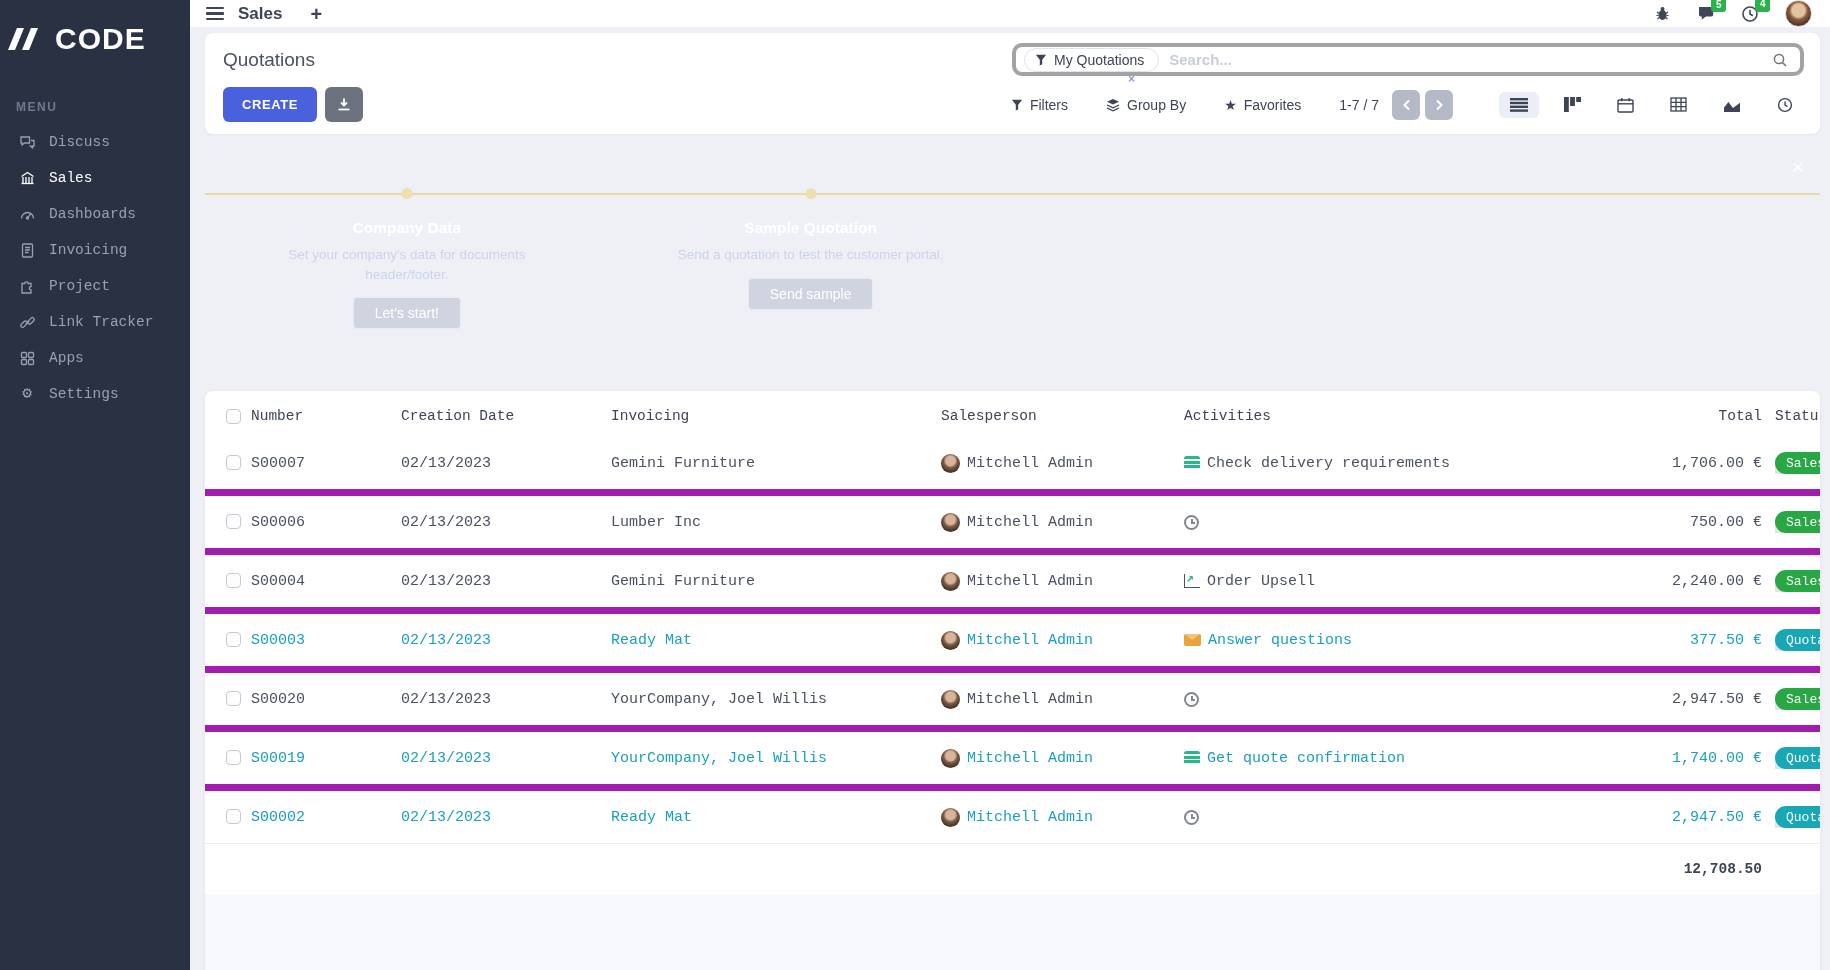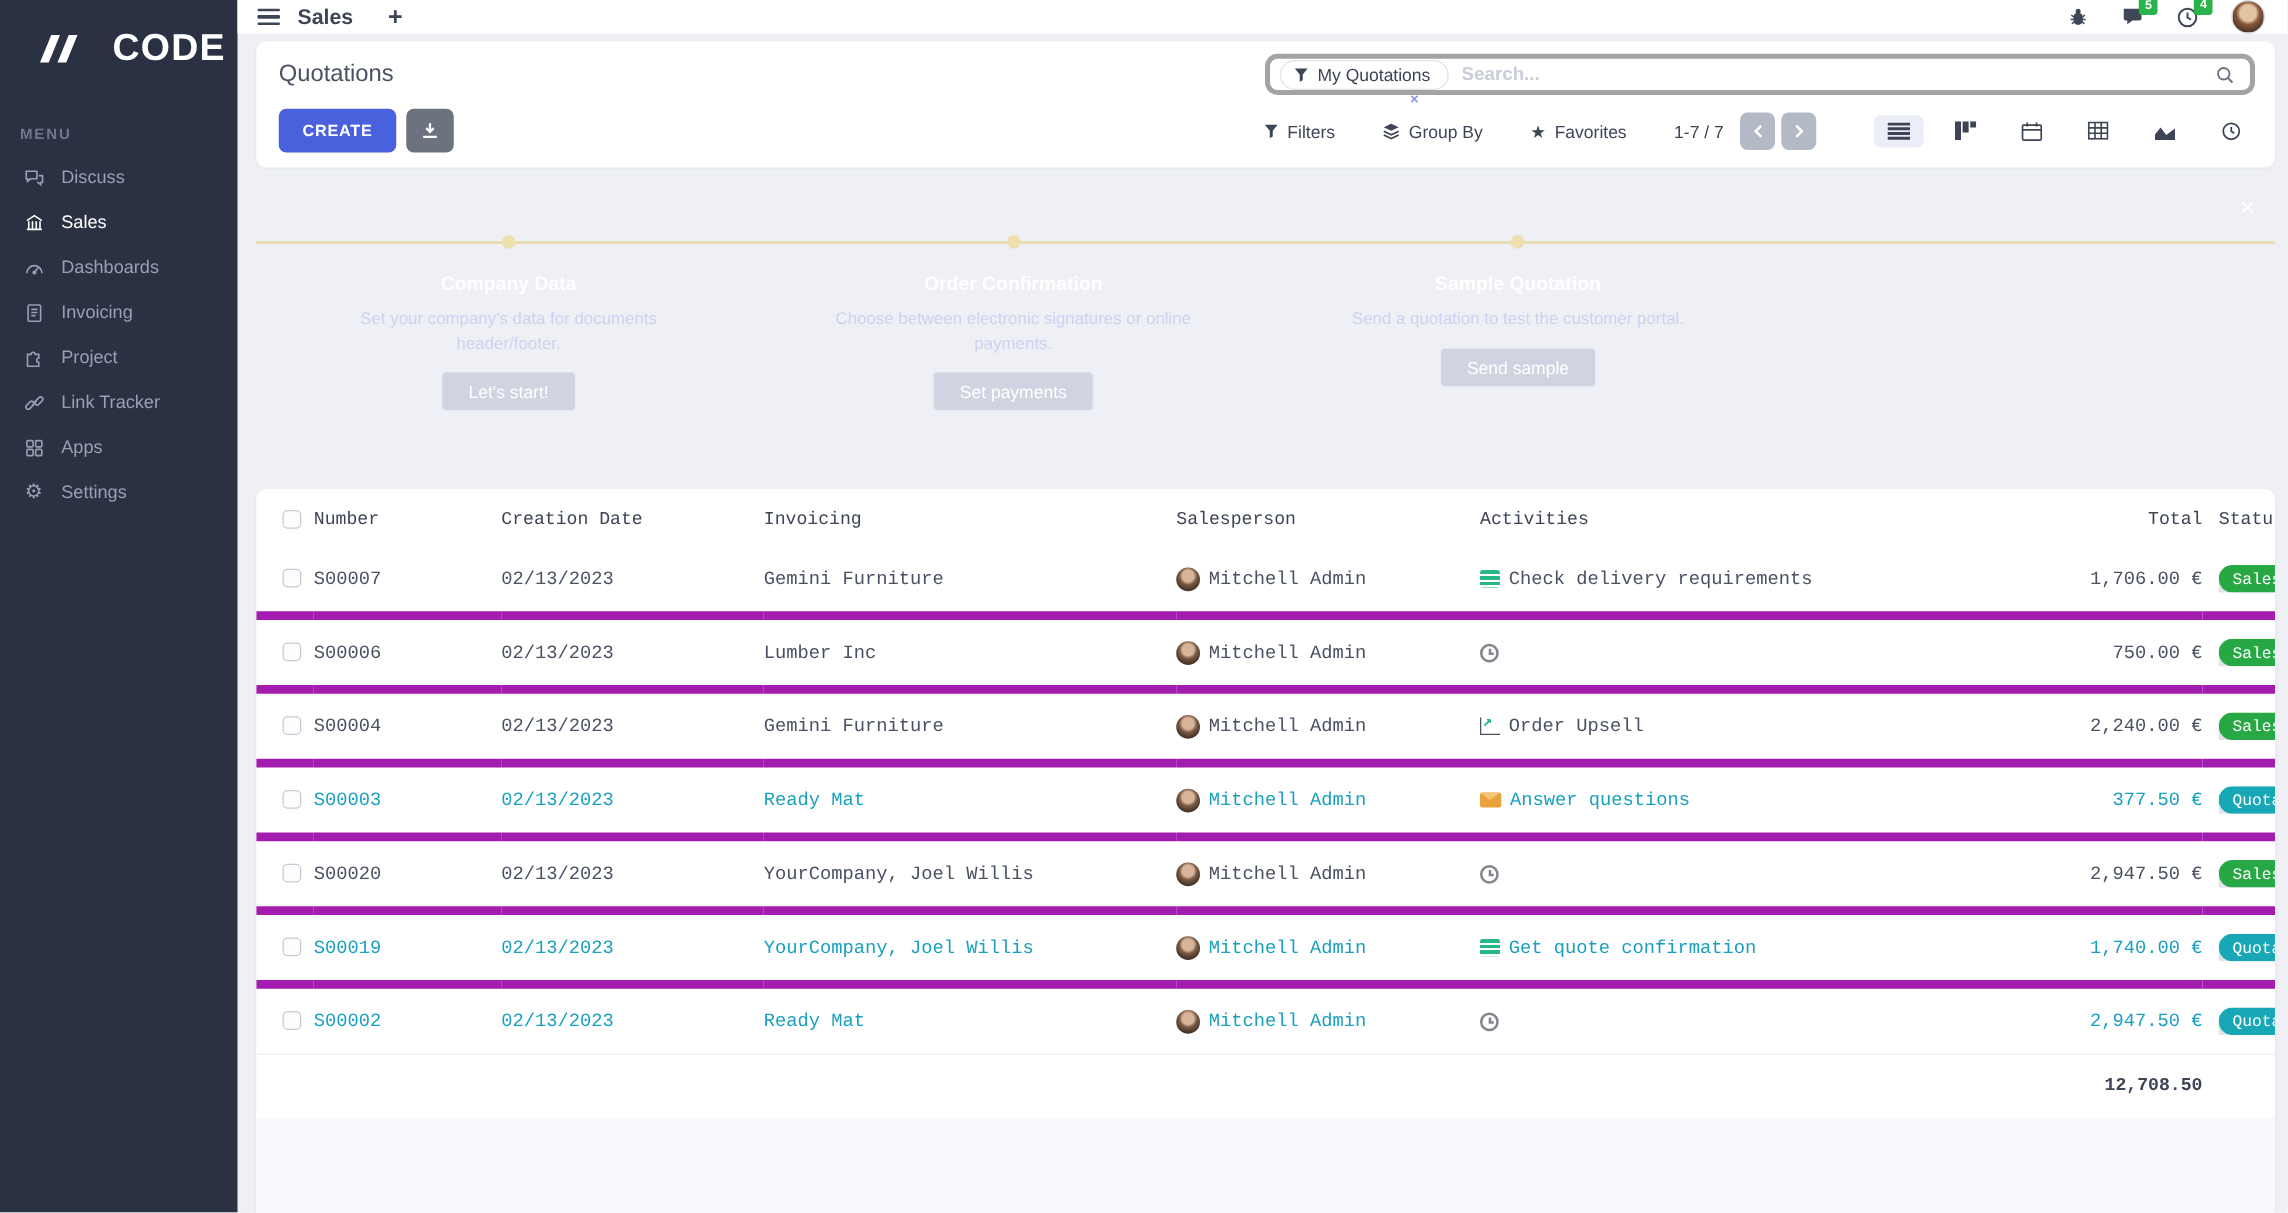--- a/index.html
+++ b/index.html
@@ -2,26 +2,26 @@
 <html><head>
 <meta charset="utf-8">
 <style>
   * { margin:0; padding:0; box-sizing:border-box; }
   html,body { width:1830px; height:970px; overflow:hidden;
     font-family:"Liberation Sans", sans-serif; background:#eef0f5; color:#4a5162; }
   body { display:flex; }
 
   
   .sidebar { width:190px; height:970px; background:#2a3142; flex:0 0 190px; }
-  .logo { display:flex; align-items:center; gap:24px; padding:22px 0 0 28px; }
+  .logo { display:flex; align-items:center; gap:13px; padding:22px 0 0 4px; }
   .logo svg { display:block; }
   .logo-text { color:#fff; font-size:30px; font-weight:bold; letter-spacing:1px; }
   .menu-label { color:#6f7890; font-size:12px; letter-spacing:1.5px; font-weight:bold; padding:44px 0 10px 16px; }
   .nav-item { display:flex; align-items:center; gap:13px; height:36px; padding-left:18px;
-    color:#98a0b3; font-size:14.5px; cursor:pointer; }
+    color:#98a0b3; font-size:14.5px; cursor:pointer;font-family:Liberation Mono, monospace; }
   .nav-item .nicon { width:18px; height:18px; display:flex; align-items:center; justify-content:center; color:#98a0b3; }
   .nav-item.active, .nav-item.active .nicon { color:#ffffff; }
   .gear-glyph { font-size:16px; line-height:1; }
 
   
   .main { flex:1; display:flex; flex-direction:column; }
 
   .topbar { height:42px; background:#fff; display:flex; align-items:center; padding:0 18px 0 16px; }
   .hamburger { width:18px; display:flex; flex-direction:column; gap:3px; cursor:pointer; }
   .hamburger i { height:2.4px; background:#3d4456; border-radius:1px; display:block; }
@@ -366,26 +366,20 @@
       <div class="tl-line"></div>
       <div class="steps">
         <div class="step">
           <span class="step-dot"></span>
           <div class="step-title">Company Data</div>
           <div class="step-desc">Set your company's data for documents header/footer.</div>
           <button class="step-btn">Let's start!</button>
         </div>
         <div class="step">
           <span class="step-dot"></span>
-          <div class="step-title">Order Confirmation</div>
-          <div class="step-desc">Choose between electronic signatures or online payments.</div>
-          <button class="step-btn">Set payments</button>
-        </div>
-        <div class="step">
-          <span class="step-dot"></span>
           <div class="step-title">Sample Quotation</div>
           <div class="step-desc">Send a quotation to test the customer portal.</div>
           <button class="step-btn">Send sample</button>
         </div>
       </div>
     </section>
 
     <section class="table-card">
       <table>
         <colgroup>

